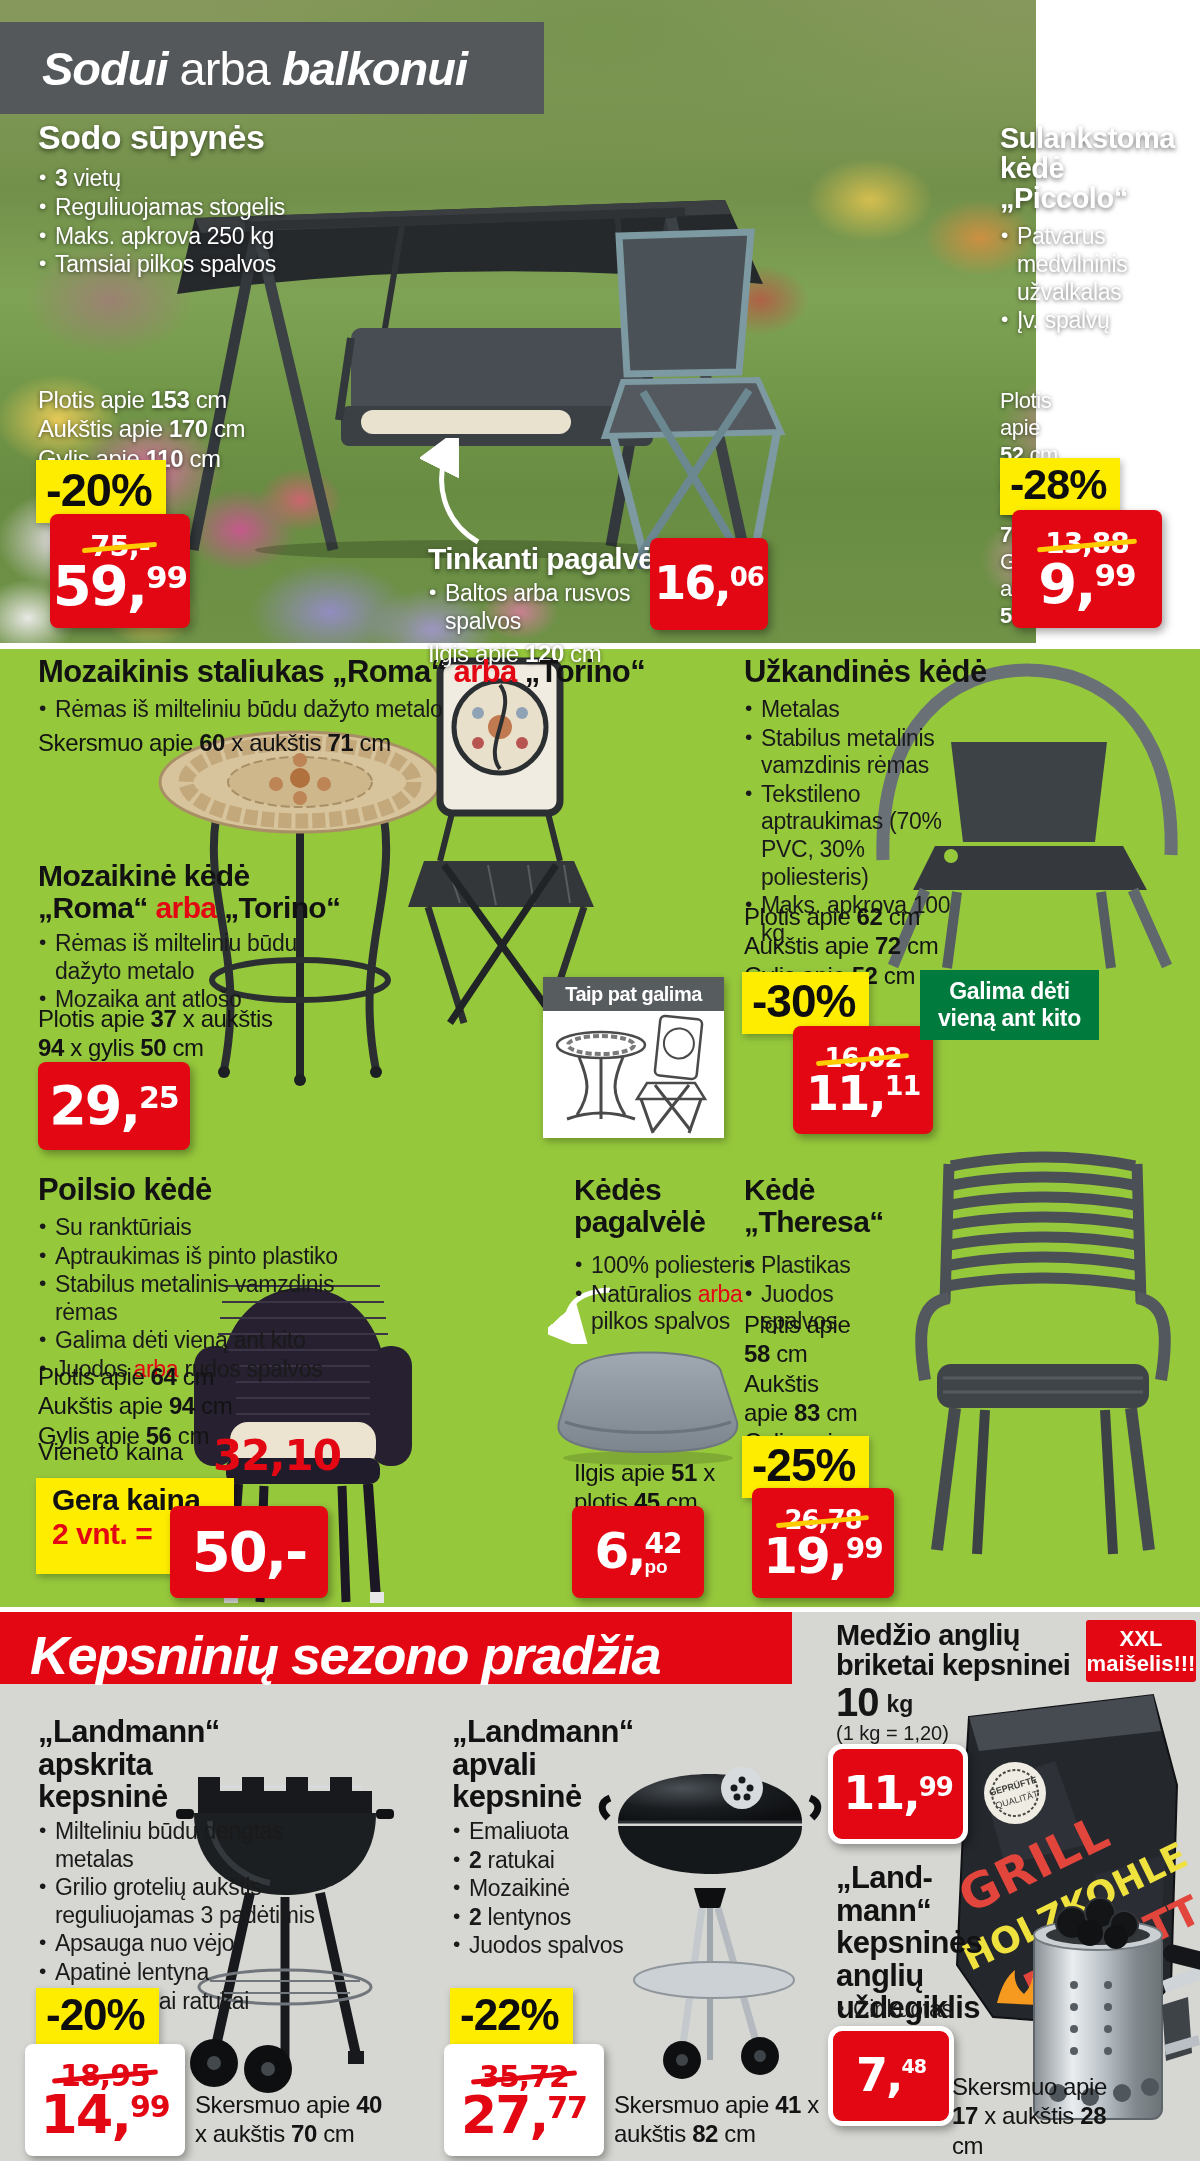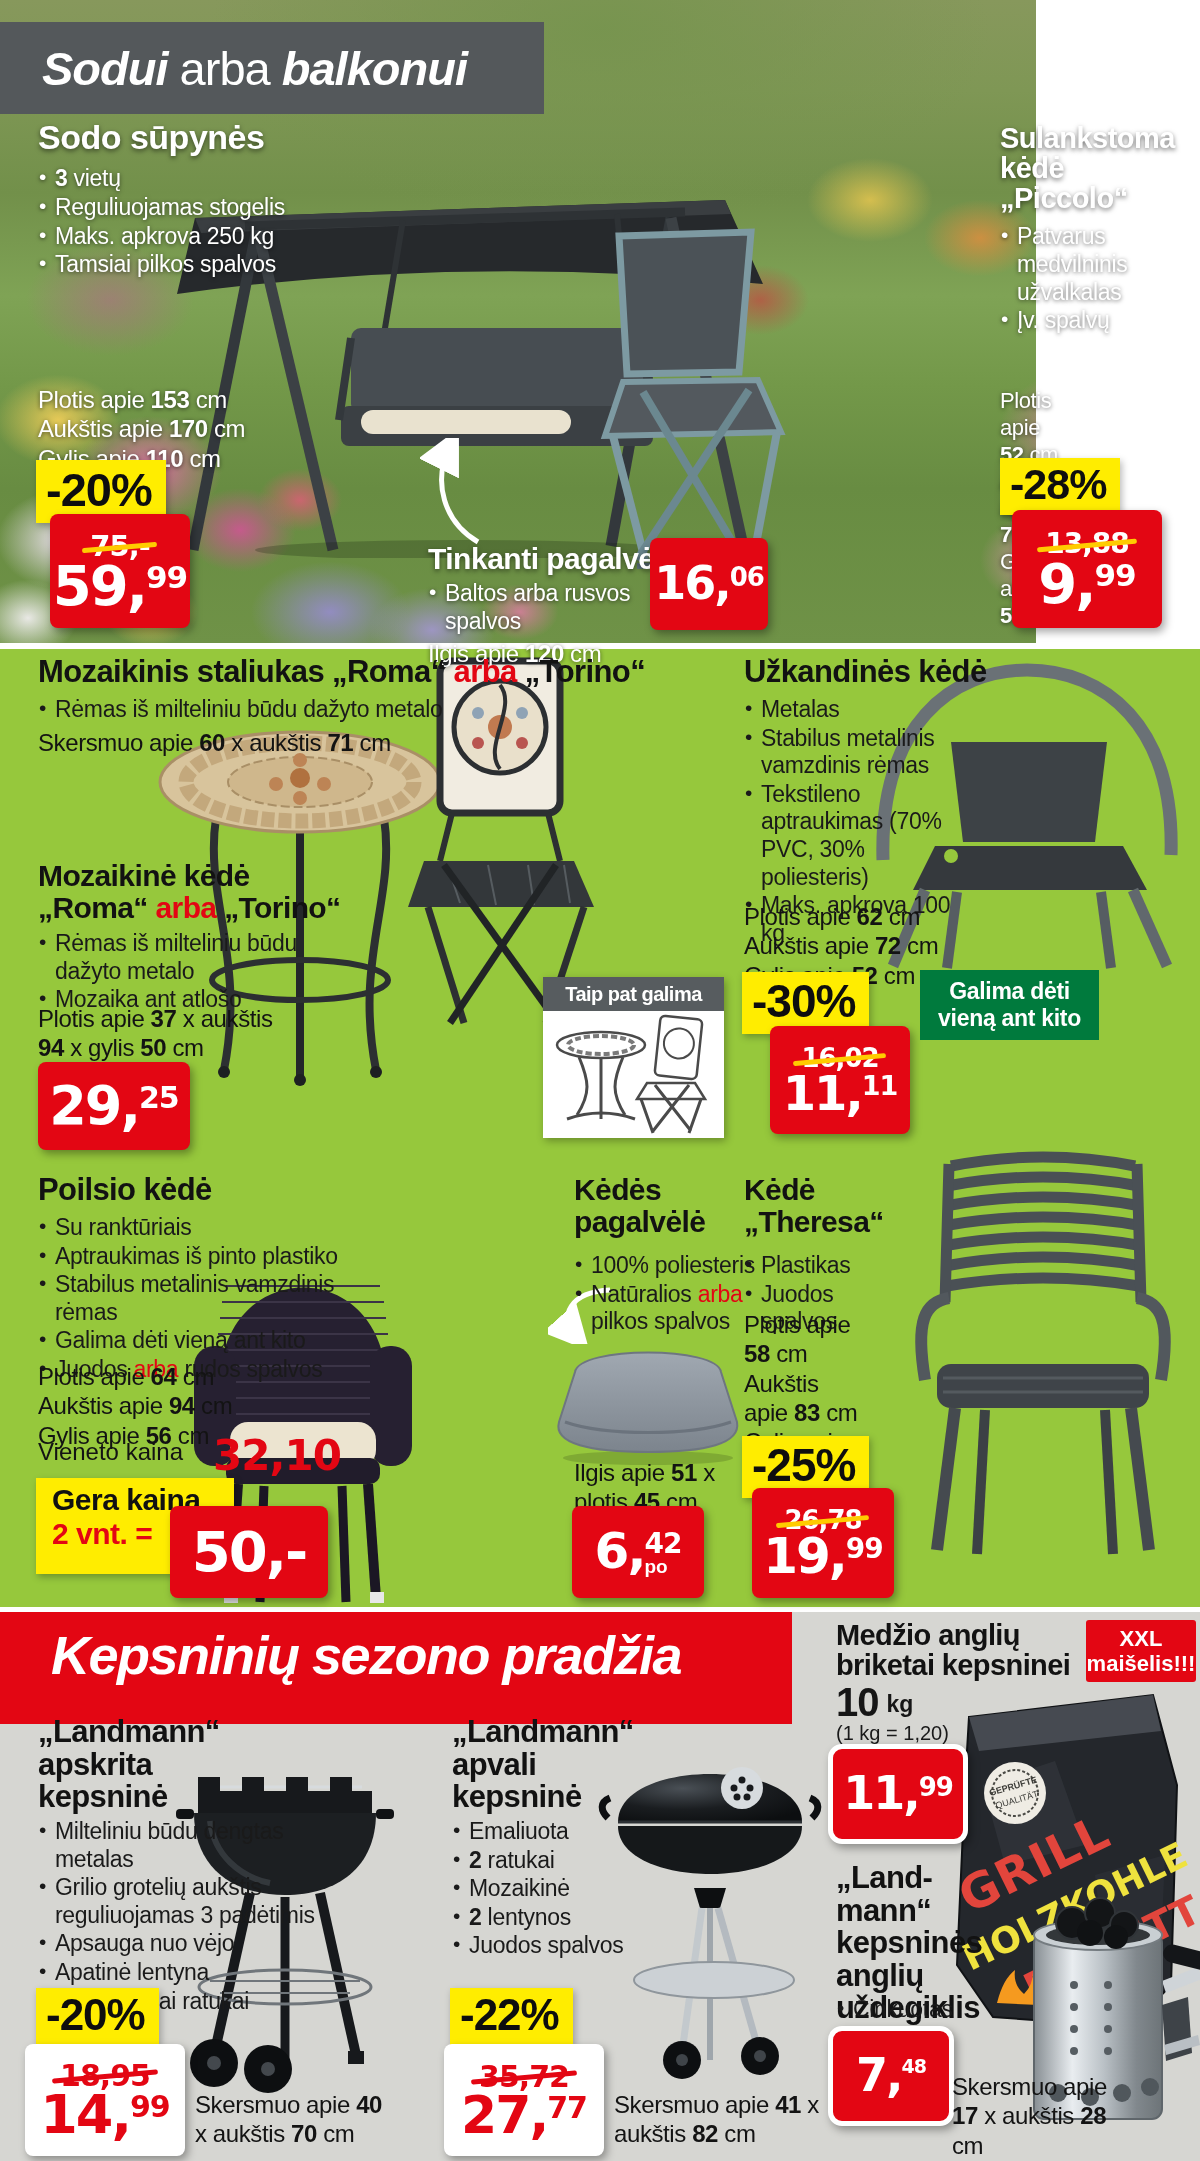--- a/index.html
+++ b/index.html
@@ -76,23 +76,23 @@
           text-align:center;line-height:1.18;padding:8px 12px;z-index:6;letter-spacing:-0.3px}
 
   .greenbg{left:0;top:649px;width:1200px;height:958px;background:#96c83c}
   .graybg{left:0;top:1612px;width:1200px;height:549px;background:#d6d6d2}
 
   .alsobox{left:543px;top:977px;width:181px;height:161px;background:#fff;z-index:6;
            box-shadow:2px 3px 8px rgba(0,0,0,.3)}
   .alsobox .hd{background:#575c5f;color:#fff;font-weight:700;font-size:20px;text-align:center;
                height:34px;line-height:34px;letter-spacing:-0.5px}
 
-  .redbanner{left:0;top:1612px;width:792px;height:112px;background:#e30613;color:#fff;z-index:6;
+  .redbanner{left:0;top:1612px;width:792px;height:72px;background:#e30613;color:#fff;z-index:6;
              font-style:italic;font-weight:700;font-size:54px;line-height:86px;
-             padding-left:51px;box-sizing:border-box;letter-spacing:-1.5px}
+             padding-left:30px;box-sizing:border-box;letter-spacing:-1.5px}
 
   .unitline{display:flex;gap:30px;z-index:6}
   .unitline .ul1{font-size:24px;color:#131313}
   .unitline .ul2{color:#e30613;font-weight:700;font-size:42px;line-height:.85;
                  font-family:"DejaVu Sans",sans-serif;letter-spacing:-1px}
 
   .dealbox{left:36px;top:1478px;width:198px;height:96px;background:#ffed00;z-index:6;
            padding:5px 0 0 16px;box-sizing:border-box;box-shadow:2px 3px 7px rgba(0,0,0,.28)}
   .dealbox .l1{font-weight:700;font-size:30px;color:#111;letter-spacing:-0.5px}
   .dealbox .l2{font-weight:700;font-size:30px;color:#e30613;letter-spacing:-0.5px}
@@ -306,21 +306,21 @@
       <li><span>Tekstileno aptraukimas (70% PVC, 30% poliesteris)</span></li>
       <li><span>Maks. apkrova 100 kg</span></li>
     </ul>
   <div class="abs dims z6" style="left:744px;top:902px">
 
   <div class="dim"><span>Plotis apie </span><span class="sb">62</span><span> cm</span></div>
       <div class="dim"><span>Aukštis apie </span><span class="sb">72</span><span> cm</span></div>
       <div class="dim"><span>Gylis apie </span><span class="sb">52</span><span> cm</span></div>
     </div>
   <div class="ybadge" style="left:742px;top:972px;font-size:46px">-30%</div>
-  <div class="pbox" style="left:770px;top:1026px;width:140px;height:108px">
+  <div class="pbox" style="left:793px;top:1026px;width:140px;height:108px">
     <div class="pold" style="font-size:26px">16,02</div>
     <div class="pmain">
         <span style="font-size:48px">11,</span>
         <span class="psup">
           <span style="font-size:27px">11</span>
         </span>
       </div>
   </div>
   <div class="gbadge" style="left:920px;top:970px;width:155px">Galima dėti vieną ant kito</div>
 

